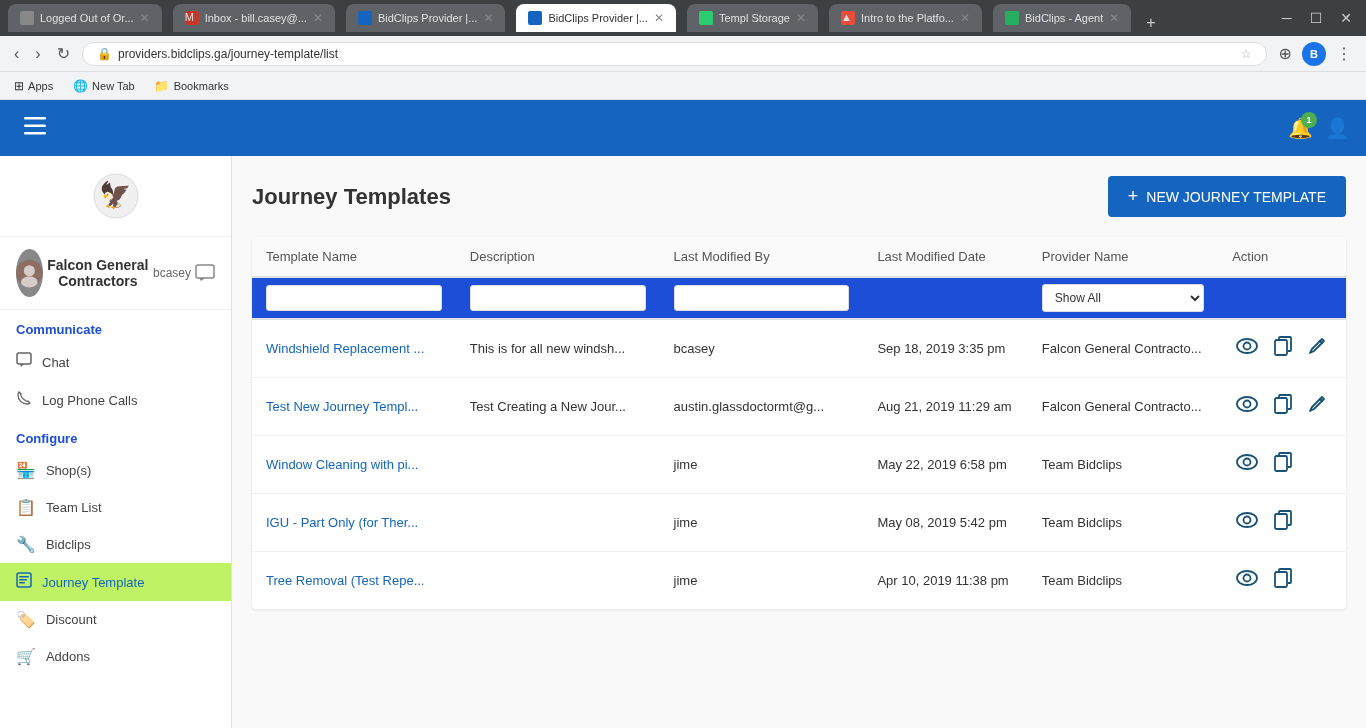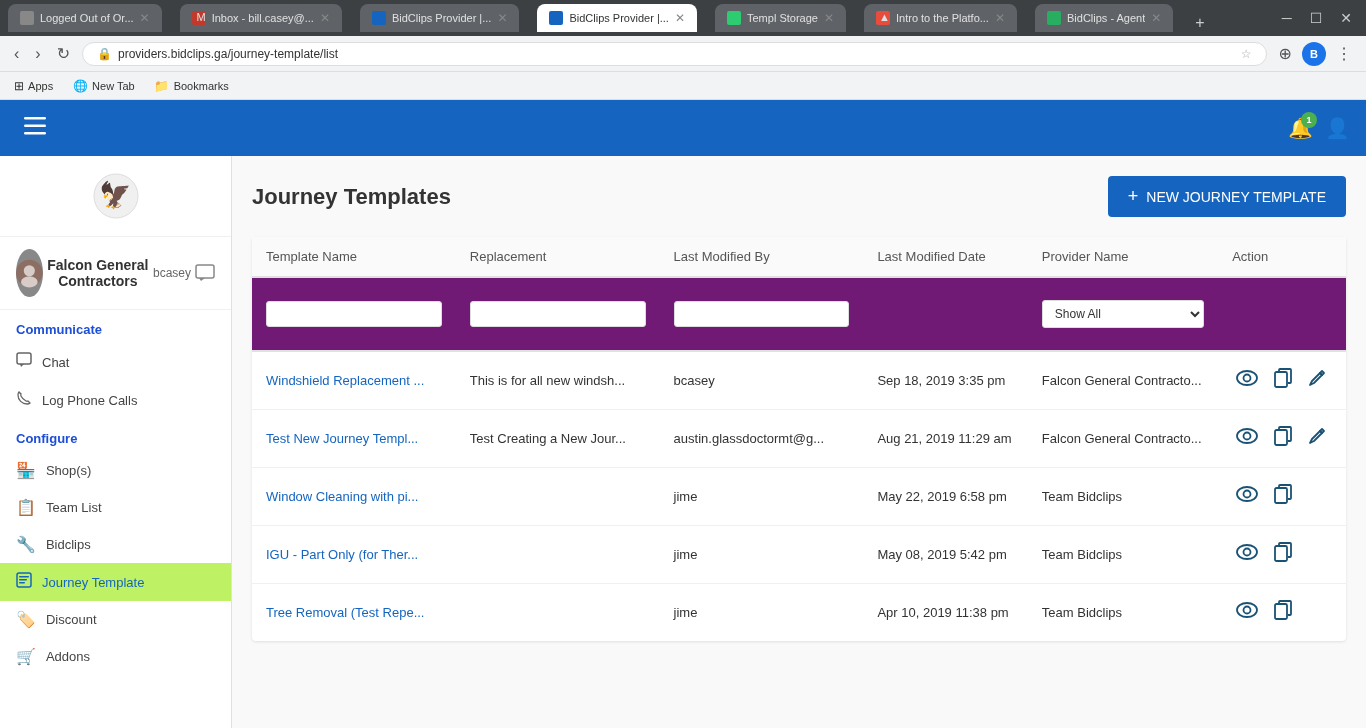--- a/index.html
+++ b/index.html
@@ -65,33 +65,33 @@
     .new-btn { background: #1565C0; color: #fff; border: none; padding: 10px 20px; border-radius: 4px; cursor: pointer; font-size: 14px; display: flex; align-items: center; gap: 8px; font-weight: 500; }
 
     
     .table-card { background: #fff; border-radius: 4px; box-shadow: 0 1px 3px rgba(0,0,0,0.1); }
     .data-table { width: 100%; border-collapse: collapse; }
     .data-table th { padding: 12px 14px; text-align: left; font-weight: 500; color: #555; font-size: 13px; border-bottom: 2px solid #e0e0e0; background: #fafafa; }
     .data-table td { padding: 12px 14px; border-bottom: 1px solid #f0f0f0; font-size: 13px; color: #333; vertical-align: middle; }
     .data-table tr:last-child td { border-bottom: none; }
     .filter-input { width: 100%; border: 1px solid #ddd; border-radius: 3px; padding: 5px 8px; font-size: 12px; color: #333; }
     .filter-select { width: 100%; border: 1px solid #ddd; border-radius: 3px; padding: 5px 8px; font-size: 12px; color: #333; background: #fff; }
-    .filter-row th { padding: 22px 14px; background: #701a75; }
+    .filter-row th { padding: 6px 14px; background: #1d4ed8; }
     .link-text { color: #1565C0; cursor: pointer; }
     .action-btns { display: flex; align-items: center; gap: 8px; }
     .action-btn { background: none; border: none; cursor: pointer; padding: 4px; color: #1a5276; font-size: 18px; }
     .col-action { text-align: center; }
     .provider-name { color: #555; }
   </style>
 </head>
 <body>
 
 <div class="browser-chrome">
 
-  <div style="display:flex;align-items:flex-end;gap:18px;flex:1;overflow:hidden;text-align:right;">
+  <div style="display:flex;align-items:flex-end;gap:11px;flex:1;overflow:hidden;">
     <div class="browser-tab inactive">
       <div class="tab-favicon" style="background:#888;"></div>
       <span class="tab-label">Logged Out of Or...</span>
       <span class="tab-close">✕</span>
     </div>
     <div class="browser-tab inactive">
       <div class="tab-favicon" style="background:#c0392b;">M</div>
       <span class="tab-label">Inbox - bill.casey@...</span>
       <span class="tab-close">✕</span>
     </div>
@@ -275,21 +275,21 @@
           <span style="font-size:18px;font-weight:300;">+</span>
           <span>NEW JOURNEY TEMPLATE</span>
         </button>
       </div>
 
       <div class="table-card">
         <table class="data-table">
           <thead>
             <tr>
               <th>Template Name</th>
-              <th>Replacement</th>
+              <th>Description</th>
               <th>Last Modified By</th>
               <th>Last Modified Date</th>
               <th>Provider Name</th>
               <th class="col-action">Action</th>
             </tr>
             <tr class="filter-row">
               <th>
                 <input class="filter-input" type="text" placeholder="" style="">
               </th>
               <th>

